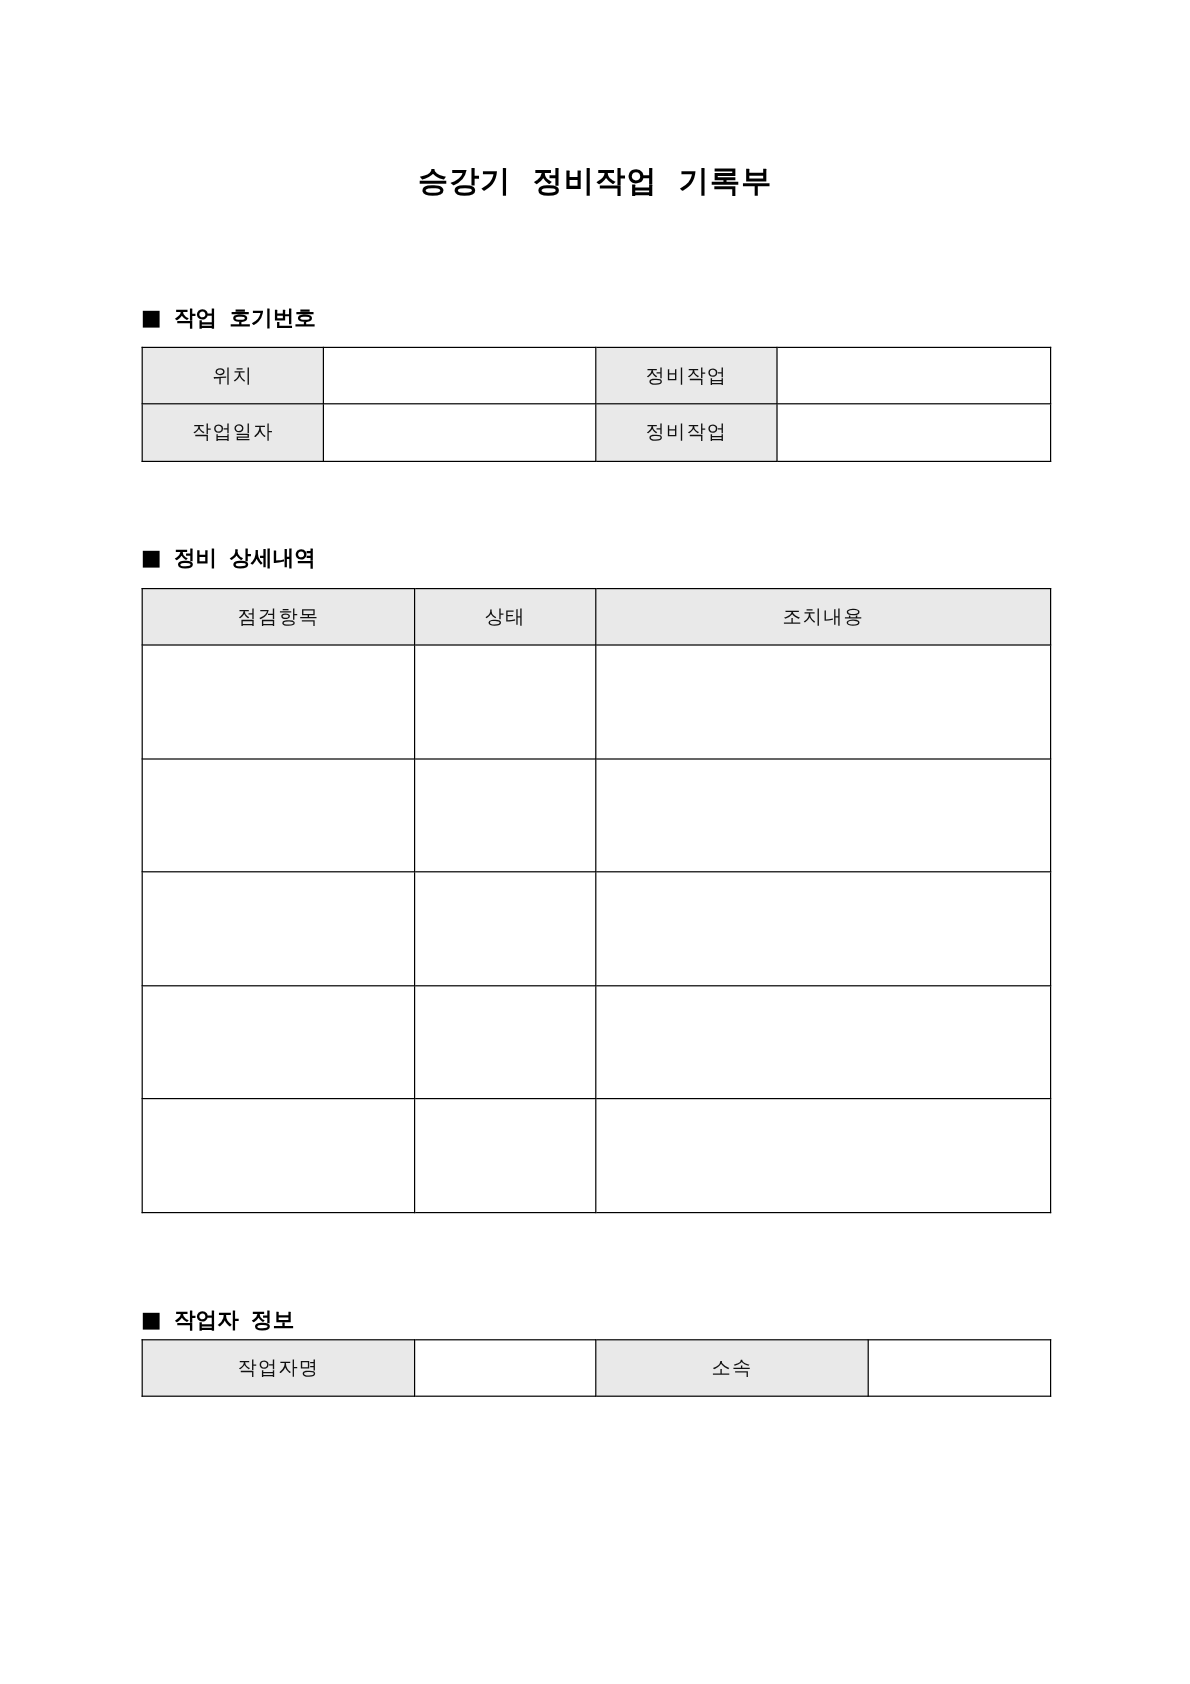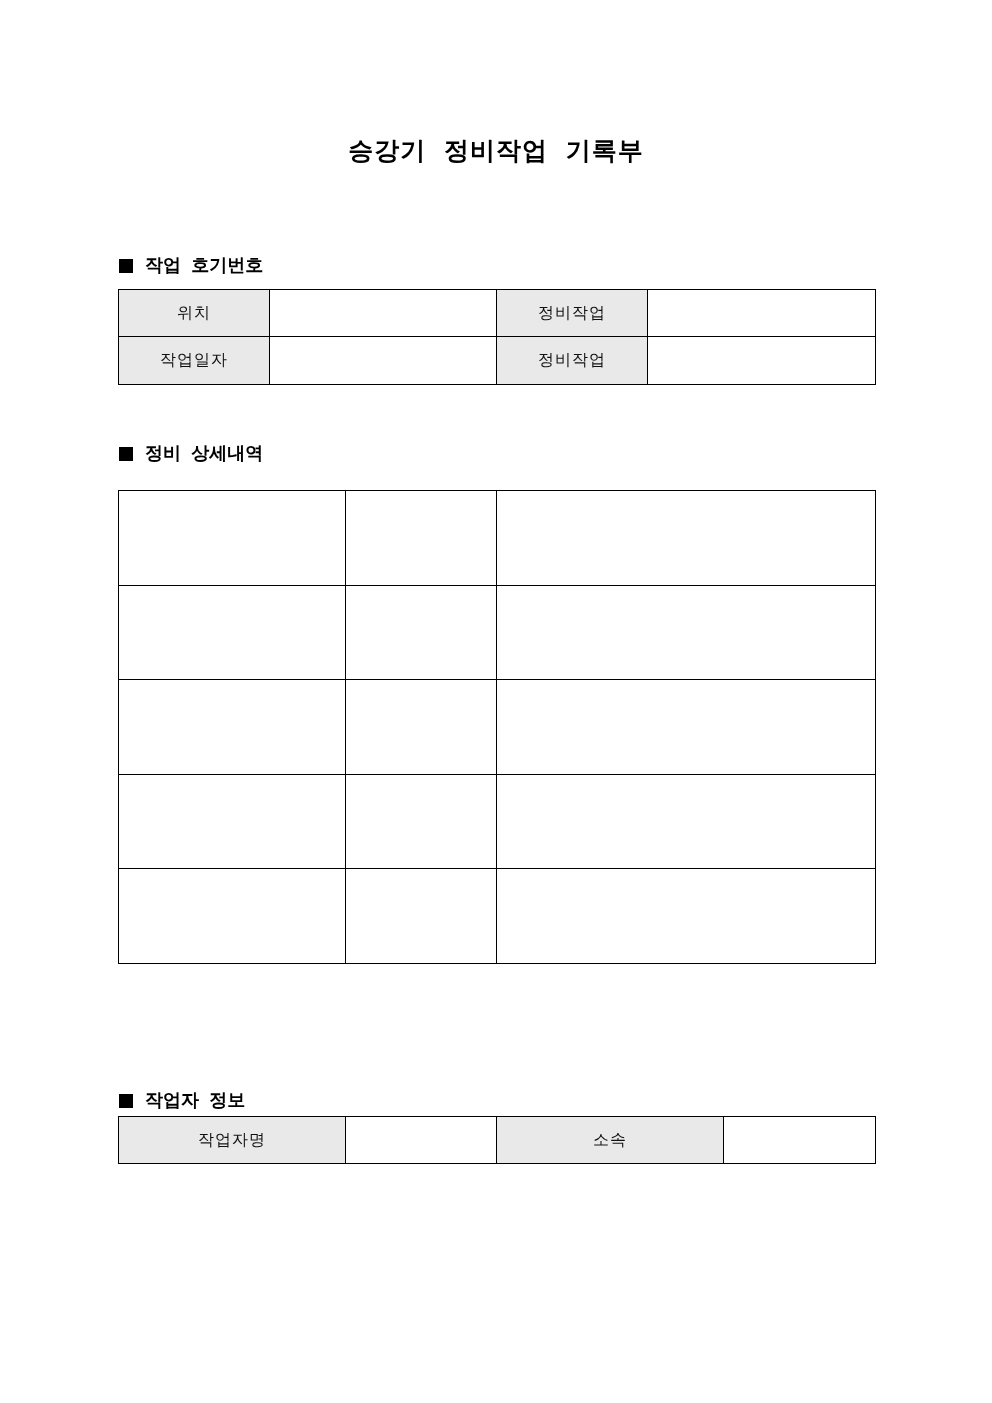--- a/index.html
+++ b/index.html
@@ -56,31 +56,36 @@
   </tr>
   <tr style="height:48px;">
     <td class="label">작업일자</td>
     <td class="value"></td>
     <td class="label">정비작업</td>
     <td class="value"></td>
   </tr>
 </tbody>
   </table>
 
-<div class="section-heading" style="top:441px;">
+<div class="section-heading" style="top:453px;">
   <span class="sq"></span>
   <span>정비 상세내역</span>
 </div>
 <table class="grid" style="top:490px;">
   <colgroup>
     <col style="width:227px">
       <col style="width:151px">
       <col style="width:379px">
   </colgroup>
   <tbody>
+      <tr style="height:47px;">
+    <td class="label">점검항목</td>
+    <td class="label">상태</td>
+    <td class="label">조치내용</td>
+  </tr>
   <tr style="height:95px;">
     <td class="value"></td>
     <td class="value"></td>
     <td class="value"></td>
   </tr>
   <tr style="height:94px;">
     <td class="value"></td>
     <td class="value"></td>
     <td class="value"></td>
   </tr>

